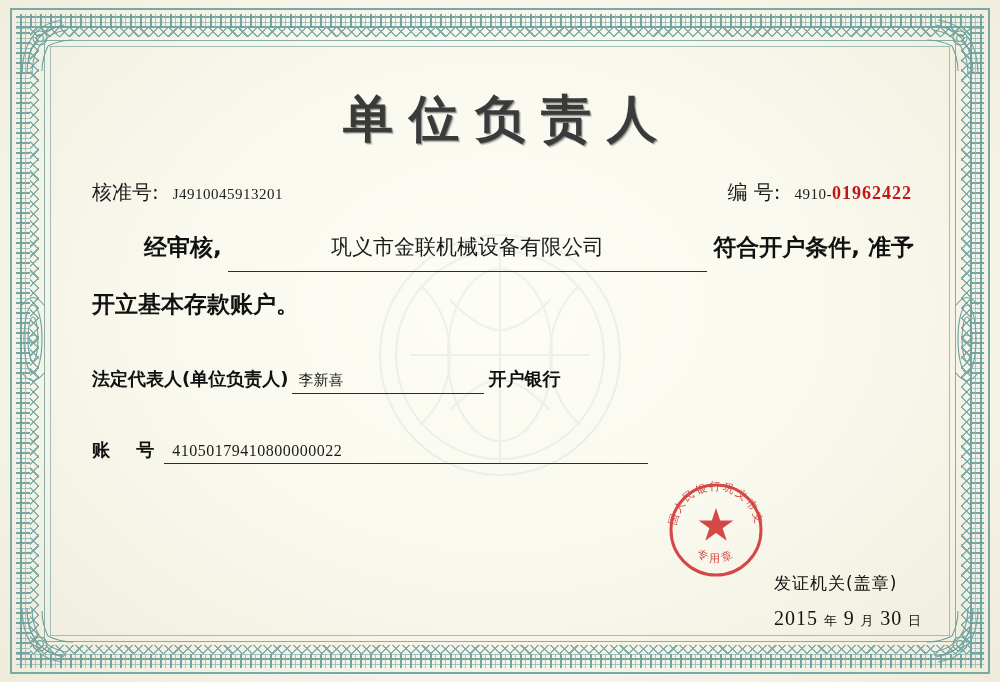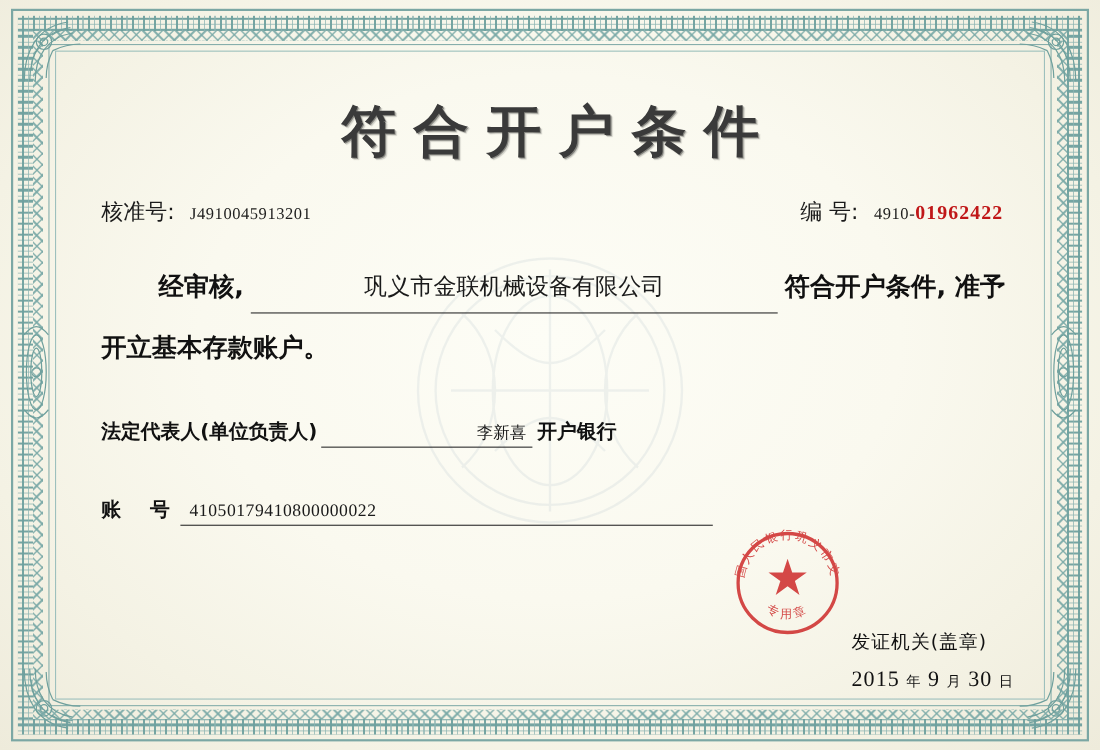--- a/index.html
+++ b/index.html
@@ -157,21 +157,21 @@
   .serial-red {
     color: #c01718;
     font-family: "Liberation Serif", serif;
     font-size: 18px;
     letter-spacing: 1px;
     font-weight: bold;
   }
   .num-group { display: flex; align-items: baseline; }
 
   .body-para {
-    margin-top: 34px;
+    margin-top: 20px;
     padding: 0 16px 0 22px;
     font-family: "DejaVu Sans", sans-serif;
     font-size: 23px;
     font-weight: bold;
     color: #111;
     line-height: 1.9;
   }
   .line1 {
     display: flex;
     align-items: baseline;
@@ -204,21 +204,21 @@
     font-weight: bold;
     color: #111;
     white-space: nowrap;
   }
   .fill-sm {
     border-bottom: 1.3px solid #2c2c2c;
     font-weight: normal;
     font-size: 15px;
     color: #1a1a1a;
     padding: 0 6px 3px 6px;
-    text-align: right;
+    text-align: left;
   }
   .fill-rep { width: 180px; margin: 0 4px; }
   .fill-bank { flex: 1 1 auto; margin-left: 6px; text-align: left; padding-left: 10px; }
 
   .row-acct {
     margin-top: 44px;
     padding: 0 10px 0 22px;
     display: flex;
     align-items: baseline;
     font-family: "DejaVu Sans", sans-serif;
@@ -376,21 +376,21 @@
         <path d="M110 165 L290 165"></path>
         <path d="M150 110 C190 150 210 150 250 110"></path>
         <path d="M150 220 C190 180 210 180 250 220"></path>
         <ellipse cx="200" cy="165" rx="52" ry="86"></ellipse>
       </g>
     </svg>
   </div>
 
   <div class="content">
 
-    <div class="title">符合开户条件</div>
+    <div class="title">单位负责人</div>
 
     <div class="row-numbers">
       <div class="num-group">
         <span class="label-cn">核准号:</span>
         <span class="value-mono">J4910045913201</span>
       </div>
       <div class="num-group">
         <span class="label-cn">编 号:</span>
         <span class="value-mono">4910-</span>
         <span class="serial-red">01962422</span>

